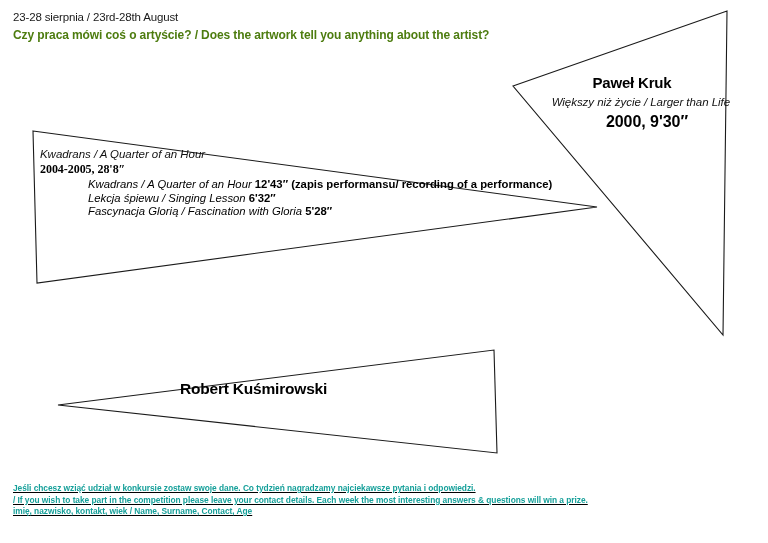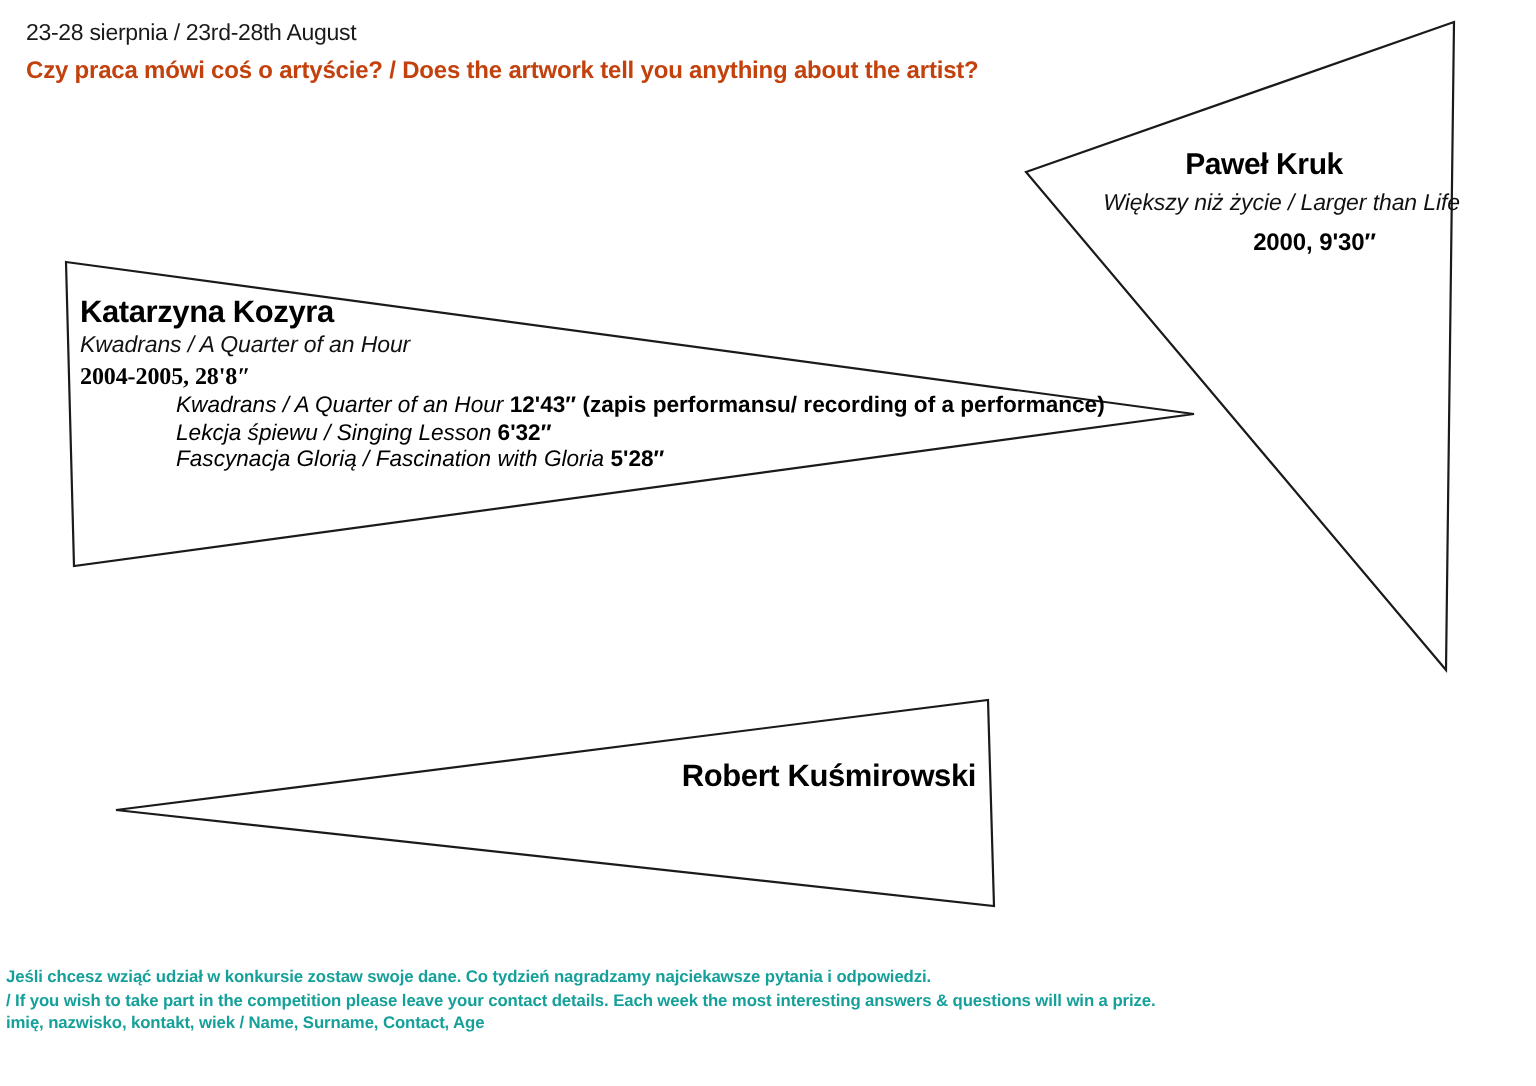--- a/index.html
+++ b/index.html
@@ -51,21 +51,21 @@
     font-size: 11.5px;
     line-height: 16px;
     letter-spacing: -0.15px;
     color: #1a1a1a;
   }
   .header-line2 {
     font-size: 12px;
     line-height: 17px;
     font-weight: bold;
     letter-spacing: -0.1px;
-    color: #c2410c;
+    color: #4d7c0f;
     margin-top: 2px;
   }
 
   
   .artist-name {
     font-weight: bold;
     letter-spacing: -0.2px;
     color: #000;
   }
   .artist-title {
@@ -91,21 +91,21 @@
     font-size: 15px;
     line-height: 20px;
     text-align: center;
     padding-left: 14px;
   }
   #block-kruk .artist-title {
     font-size: 11.5px;
     line-height: 19px;
   }
   #block-kruk .artist-meta {
-    font-size: 12px;
+    font-size: 16px;
     line-height: 19px;
     padding-right: 42px;
   }
 
   
   #block-kozyra {
     position: absolute;
     left: 40px;
     top: 147px;
     width: 470px;
@@ -145,41 +145,41 @@
     font-weight: bold;
     font-style: normal;
   }
 
   
   #block-kusmirowski {
     position: absolute;
     left: 180px;
     top: 378px;
     width: 308px;
-    text-align: right;
   }
   #block-kusmirowski .artist-name {
     font-size: 15.5px;
     line-height: 21px;
   }
   #block-kusmirowski .artist-title {
     font-size: 11.5px;
     line-height: 21px;
   }
   #block-kusmirowski .artist-meta {
     font-size: 12px;
     line-height: 20px;
   }
 
   
   #footer {
     position: absolute;
-    left: 3px;
+    left: 13px;
     top: 483px;
     width: 700px;
+    text-decoration: underline;
   }
   #footer div {
     font-size: 8.4px;
     line-height: 11.6px;
     font-weight: bold;
     letter-spacing: -0.05px;
   }
 </style>
 </head>
 <body>
@@ -197,21 +197,20 @@
     <div class="header-line2">Czy praca mówi coś o artyście? / Does the artwork tell you anything about the artist?</div>
   </div>
 
   <div id="block-kruk">
     <div class="artist-name">Paweł Kruk</div>
     <div class="artist-title">Większy niż życie / Larger than Life</div>
     <div class="artist-meta">2000, 9'30″</div>
   </div>
 
   <div id="block-kozyra">
-    <div class="artist-name">Katarzyna Kozyra</div>
     <div class="artist-title">Kwadrans / A Quarter of an Hour</div>
     <div class="artist-meta">2004-2005, 28'8″</div>
     <ul class="work-list">
       <li class="work-item">
         <span class="w-title">Kwadrans / A Quarter of an Hour</span>
         <span class="w-dur">12'43″</span>
         <span class="w-note">(zapis performansu/ recording of a performance)</span>
       </li>
       <li class="work-item">
         <span class="w-title">Lekcja śpiewu / Singing Lesson</span>

